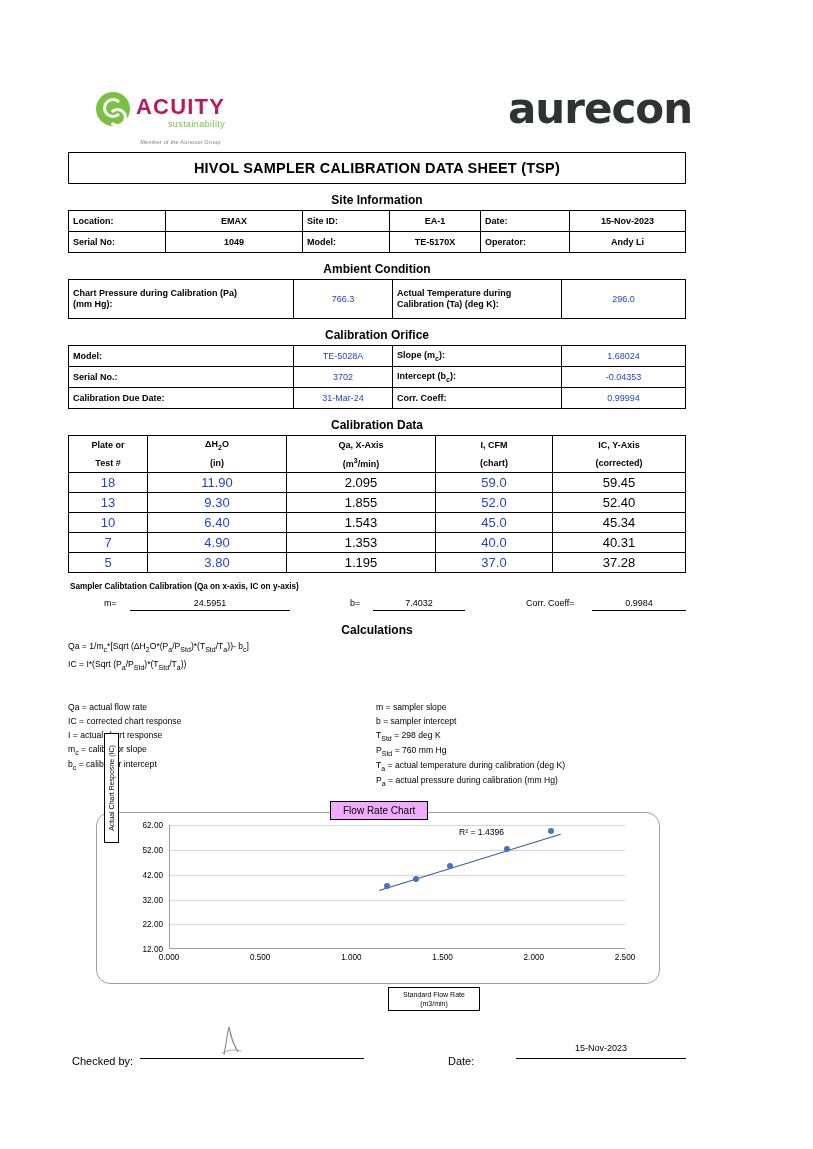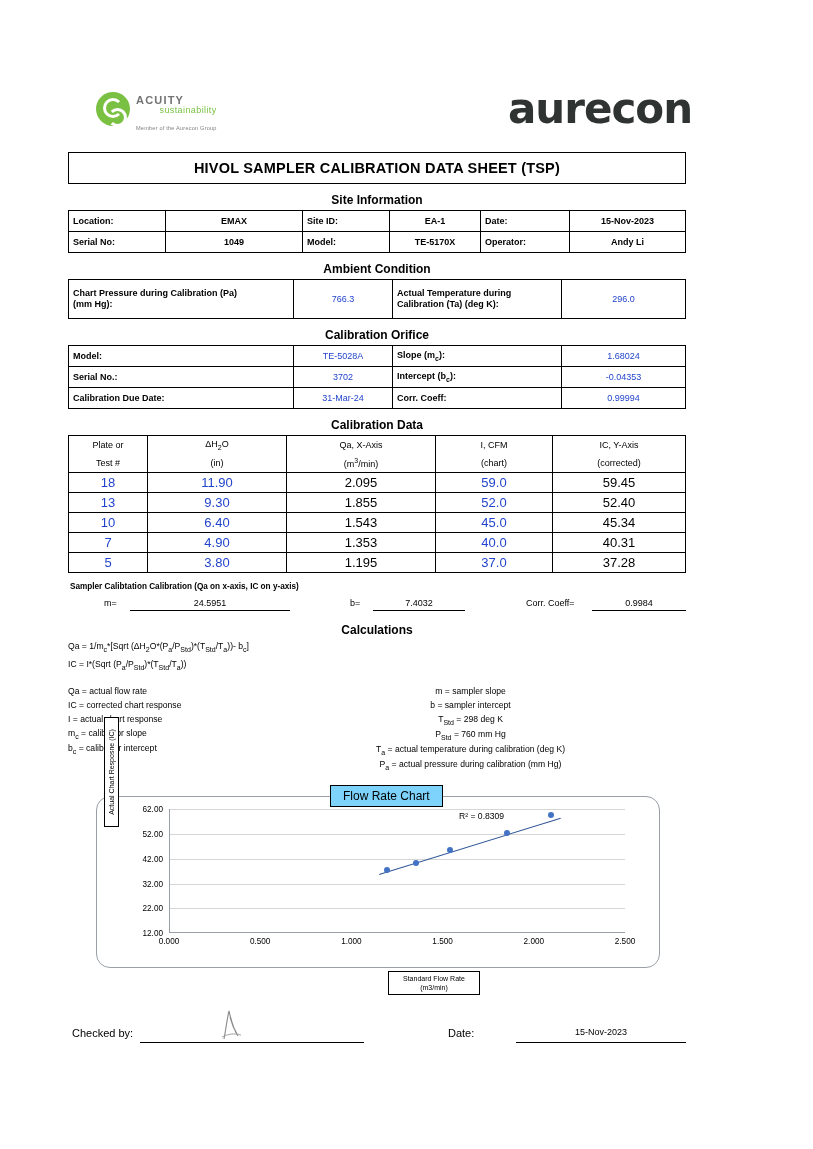--- a/index.html
+++ b/index.html
@@ -62,23 +62,23 @@
     content: "";
     position: absolute;
     left: 12px; top: 16px;
     width: 13px; height: 13px;
     border: 3px solid #ffffff;
     border-radius: 50%;
     border-left-color: transparent;
   }
   .acuity-text { padding-top: 2px; }
   .acuity-name {
-    font-size: 11px;
+    font-size: 22px;
     letter-spacing: 1.2px;
-    color: #737373;
+    color: #be185d;
     font-weight: 700;
   }
   .acuity-sub {
     font-size: 9px;
     color: #7ac143;
     letter-spacing: 0.4px;
     text-align: right;
     margin-top: -1px;
   }
   .acuity-member {
@@ -143,21 +143,21 @@
   .site-table td { height: 16px; }
   .amb-table td { height: 34px; }
   .amb-table td.lbl { line-height: 1.25; }
 
   .orifice-table td { height: 16px; }
   .orifice-table td.v { text-align: center; }
 
   
   .cal-table th {
     font-size: 9px;
-    font-weight: 400;
+    font-weight: 700;
     text-align: center;
     height: 14px;
     border-bottom: none;
   }
   .cal-table tr.hdr2 th {
     border-top: none;
     height: 14px;
   }
   .cal-table td {
     text-align: center;
@@ -194,41 +194,41 @@
   }
 
   
   .calc-formula {
     font-size: 8.6px;
     line-height: 1.55;
     margin-top: 2px;
   }
   .legend {
     position: relative;
-    margin-top: 12px;
+    margin-top: 28px;
     height: 86px;
     font-size: 8.6px;
     line-height: 1.62;
   }
   .legend .col1 { position: absolute; left: 0; top: 0; }
-  .legend .col2 { position: absolute; left: 308px; top: 0; text-align: center; }
+  .legend .col2 { position: absolute; left: 308px; top: 0; }
 
   
   .chart-wrap {
     position: relative;
     margin-top: 14px;
     height: 200px;
   }
   .chart-title {
     position: absolute;
     left: 262px;
     top: 0px;
     border: 1px solid #000;
-    background: #7dd3fc;
-    font-size: 12px;
+    background: #f0abfc;
+    font-size: 10px;
     padding: 3px 12px;
     z-index: 3;
   }
   .chart-box {
     position: absolute;
     left: 28px;
     top: 11px;
     width: 562px;
     height: 170px;
     border: 1px solid #9aa0a6;
@@ -317,21 +317,21 @@
     z-index: 3;
   }
 
   
   .footer {
     position: relative;
     margin-top: 32px;
     height: 40px;
     font-size: 11px;
   }
-  .footer .f-lbl { position: absolute; top: 10px; }
+  .footer .f-lbl { position: absolute; top: 22px; }
   .footer .f-line {
     position: absolute;
     top: 25px;
     border-bottom: 1px solid #000;
   }
   .footer .f-val {
     position: absolute;
     top: 10px;
     text-align: center;
     font-size: 9px;
@@ -556,21 +556,21 @@
         <div class="xtick" style="left:456px">2.500</div>
 
         <div class="trend" style="left:209.8px; top:65.1px; width:190px; transform:rotate(-17.2deg);"></div>
 
         <div class="pt" style="left:217.9px; top:61.3px"></div>
         <div class="pt" style="left:246.8px; top:53.8px"></div>
         <div class="pt" style="left:281.4px; top:41.3px"></div>
         <div class="pt" style="left:338.3px; top:23.8px"></div>
         <div class="pt" style="left:382.1px; top:6.3px"></div>
 
-        <div class="r2" style="left:290px; top:2px">R² = 0.8309</div>
+        <div class="r2" style="left:290px; top:2px">R² = 1.4396</div>
       </div>
 
       <div class="xlabel">
         <div>Standard Flow Rate</div>
         <div>(m3/min)</div>
       </div>
     </div>
 
     <div class="footer">
       <span class="f-lbl" style="left:4px">Checked by:</span>

